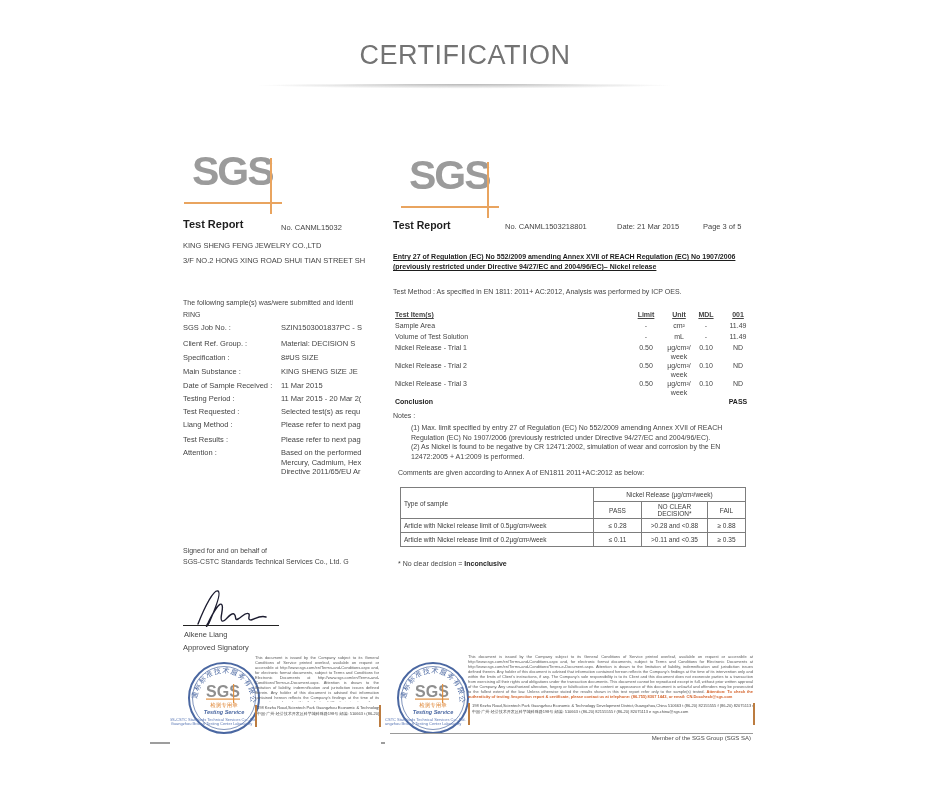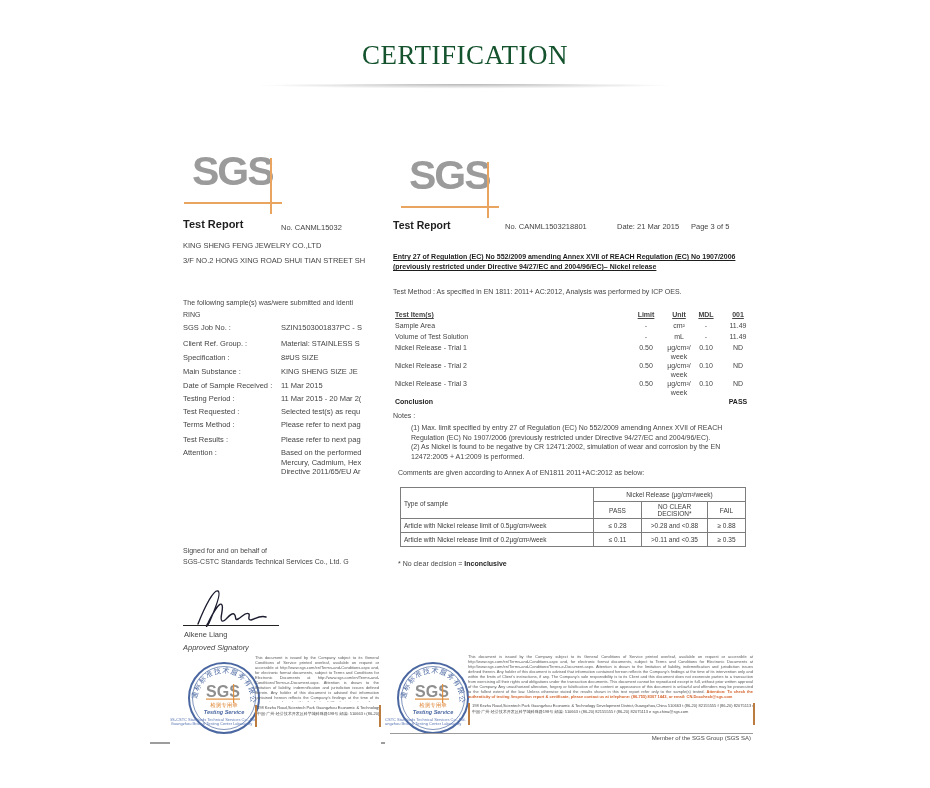--- a/index.html
+++ b/index.html
@@ -1,21 +1,21 @@
 <!DOCTYPE html>
 <html><head>
 <meta charset="utf-8">
 <style>
   html,body{margin:0;padding:0;}
   body{width:930px;height:788px;background:#ffffff;position:relative;overflow:hidden;
        font-family:"Liberation Sans",sans-serif;color:#454545;}
 
   
   .page-title{position:absolute;top:40px;left:0;width:100%;text-align:center;
-    font-family:Liberation Serif, serif;font-size:27px;color:#14532d;letter-spacing:.5px;}
+    font-family:Liberation Sans, sans-serif;font-size:27px;color:#737373;letter-spacing:.5px;}
   .title-shadow{position:absolute;top:84px;left:185px;width:560px;height:6px;border-radius:50%;
     background:radial-gradient(ellipse 50% 100% at 50% 0%,rgba(110,110,110,.5),rgba(150,150,150,.18) 58%,rgba(255,255,255,0) 78%);
     filter:blur(.6px);}
   .bottom-line{position:absolute;top:742px;left:150px;width:560px;height:2px;
     background:linear-gradient(to right,#9d9d9d,#9d9d9d 55%,#c6c6c6 75%,rgba(210,210,210,0));}
 
   
   .doc{position:absolute;background:#fff;overflow:hidden;}
   #doc-left{left:170px;top:132px;width:211px;height:613px;}
   #doc-right{left:385px;top:130px;width:372px;height:618px;}
@@ -96,21 +96,21 @@
 
   <div class="abs t7" style="left:13px;top:167px;">The following sample(s) was/were submitted and identi</div>
   <div class="abs t7" style="left:13px;top:179px;">RING</div>
 
   <div class="ld-row" style="top:191px;">
     <span class="ld-label">SGS Job No. :</span>
     <span class="ld-value">SZIN1503001837PC - S</span>
   </div>
   <div class="ld-row" style="top:207px;">
     <span class="ld-label">Client Ref. Group. :</span>
-    <span class="ld-value">Material: STAINLESS S</span>
+    <span class="ld-value">Material: DECISION S</span>
   </div>
   <div class="ld-row" style="top:221px;">
     <span class="ld-label">Specification :</span>
     <span class="ld-value">8#US SIZE</span>
   </div>
   <div class="ld-row" style="top:235px;">
     <span class="ld-label">Main Substance :</span>
     <span class="ld-value">KING SHENG SIZE JE</span>
   </div>
   <div class="ld-row" style="top:249px;">
@@ -119,21 +119,21 @@
   </div>
   <div class="ld-row" style="top:262px;">
     <span class="ld-label">Testing Period :</span>
     <span class="ld-value">11 Mar 2015 - 20 Mar 2(</span>
   </div>
   <div class="ld-row" style="top:275px;">
     <span class="ld-label">Test Requested :</span>
     <span class="ld-value">Selected test(s) as requ</span>
   </div>
   <div class="ld-row" style="top:288px;">
-    <span class="ld-label">Terms Method :</span>
+    <span class="ld-label">Liang Method :</span>
     <span class="ld-value">Please refer to next pag</span>
   </div>
   <div class="ld-row" style="top:303px;">
     <span class="ld-label">Test Results :</span>
     <span class="ld-value">Please refer to next pag</span>
   </div>
   <div class="ld-row" style="top:316px;">
     <span class="ld-label">Attention :</span>
     <span class="ld-value pre">Based on the performed
 Mercury, Cadmium, Hex
@@ -141,21 +141,21 @@
   </div>
 
   <div class="abs t7" style="left:13px;top:415px;">Signed for and on behalf of</div>
   <div class="abs t7" style="left:13px;top:426px;">SGS-CSTC Standards Technical Services Co., Ltd. G</div>
 
   <svg class="abs" style="left:22px;top:452px;" width="95" height="45" viewBox="0 0 95 45">
     <path d="M6,40 C13,22 22,5 26,7 C30,9 21,30 17,39 C15,43 13,44 16,39 C22,27 28,17 30,21 C32,25 27,35 30,37 C33,39 38,28 42,30 C45,32 42,37 46,35 C50,33 54,27 57,30 C58,32 55,36 59,36 C63,35 68,31 74,33" fill="none" stroke="#1c1c30" stroke-width="1.4" stroke-linecap="round"></path>
   </svg>
   <div class="sig-underline"></div>
   <div class="abs t75" style="left:14px;top:498px;">Alkene Liang</div>
-  <div class="abs t75" style="left:13px;top:511px;font-style:italic;">Approved Signatory</div>
+  <div class="abs t75" style="left:13px;top:511px;">Approved Signatory</div>
 
   <div class="stamp" style="left:16px;top:528px;">
     <svg width="76" height="76" viewBox="0 0 76 76">
       <circle cx="38" cy="38" r="35" fill="none" stroke="#4a67a1" stroke-width="2"></circle>
       <circle cx="38" cy="38" r="31.5" fill="none" stroke="#4a67a1" stroke-width="0.7"></circle>
       <defs>
           <path id="arcL" d="M 12,47 A 27,27 0 1 1 64,47" fill="none"></path>
         </defs>
       <text font-size="7" fill="#4a67a1" letter-spacing="1"><textPath href="#arcL" startOffset="8%">通标标准技术服务有限公司</textPath></text>
       <text x="37" y="37" text-anchor="middle" font-size="16" font-weight="bold" fill="#8f8f8f">SGS</text>
@@ -188,21 +188,21 @@
 
   <div class="sgs-logo" style="left:16px;top:26px;">
     <span class="sgs-text">SGS</span>
     <span class="hline"></span>
     <span class="vline"></span>
   </div>
 
   <div class="abs b" style="left:8px;top:89px;font-size:10.5px;">Test Report</div>
   <div class="abs t75" style="left:120px;top:92px;">No. CANML1503218801</div>
   <div class="abs t75" style="left:232px;top:92px;">Date: 21 Mar 2015</div>
-  <div class="abs t75" style="left:306px;top:92px;">Page 3 of 5</div>
+  <div class="abs t75" style="left:318px;top:92px;">Page 3 of 5</div>
 
   <div class="abs reach-heading" style="left:8px;top:122px;width:358px;">
     <div>Entry 27 of Regulation (EC) No 552/2009 amending Annex XVII of REACH Regulation (EC) No 1907/2006</div>
     <div>(previously restricted under Directive 94/27/EC and 2004/96/EC)– Nickel release</div>
   </div>
 
   <div class="abs t7" style="left:8px;top:158px;">Test Method :   As specified in EN 1811: 2011+ AC:2012, Analysis was performed by ICP OES.</div>
 
   <div class="rt-row rt-head b" style="top:180px;">
     <span class="rt-item" style="font-weight:bold;">Test Item(s)</span>

